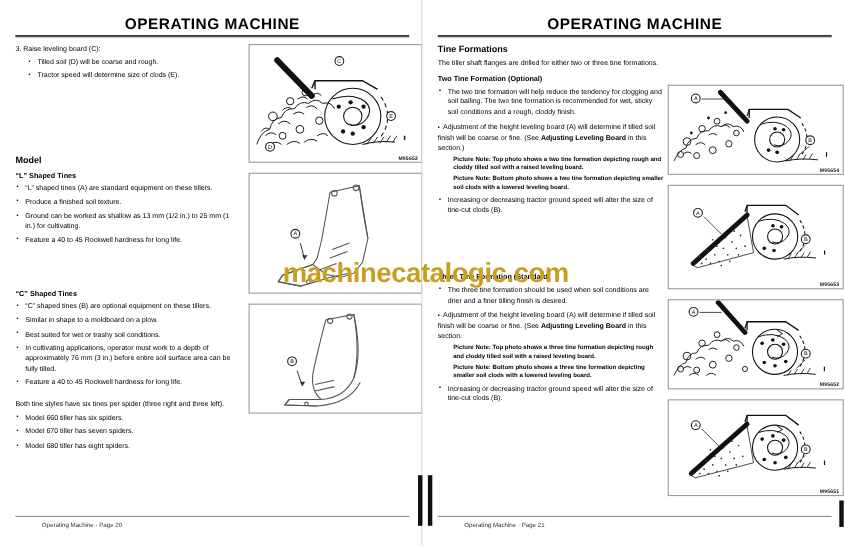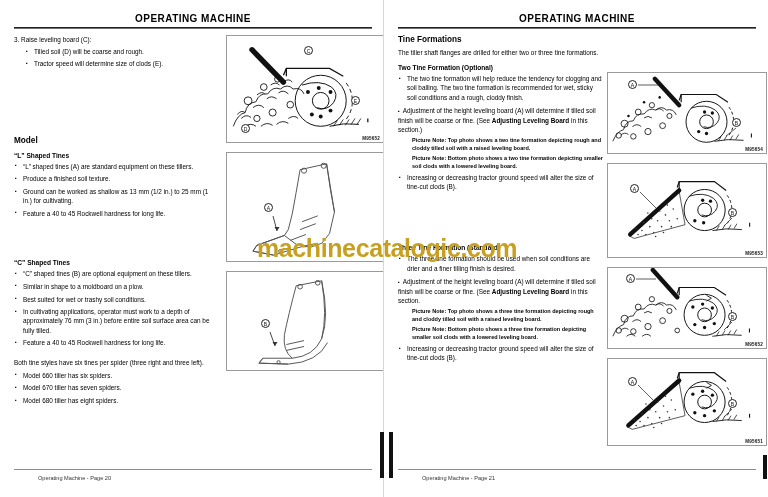--- a/index.html
+++ b/index.html
@@ -17,21 +17,21 @@
     overflow: hidden;
   }
   .page-left  { left: 0px;   width: 384px; }
   .page-right { left: 384px; width: 384px; }
 
   .page-inner { position: relative; width: 100%; height: 100%; padding: 10px 12px 0 14px; }
 
   
   .pg-header {
     text-align: center;
-    font-size: 10px;
+    font-size: 14px;
     font-weight: bold;
     letter-spacing: .45px;
     color: #000;
     padding-top: 3px;
   }
   .hdr-rule {
     margin-top: 3px;
     height: 2px;
     background: #6e6e6e;
     border-top: 1px solid #222;

